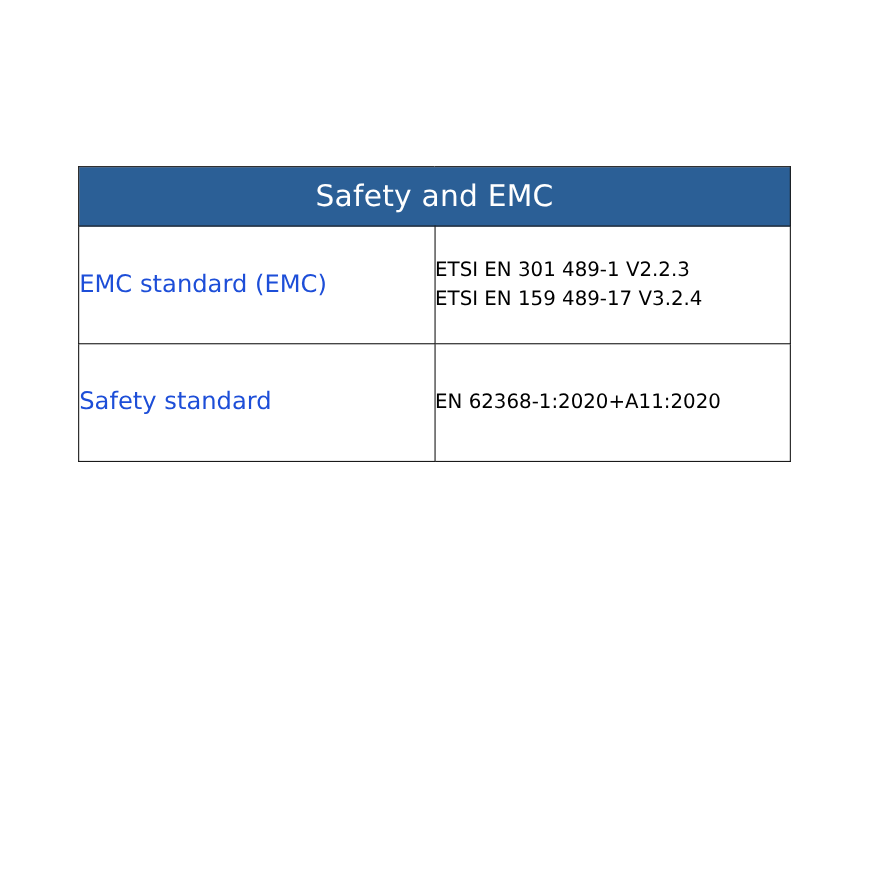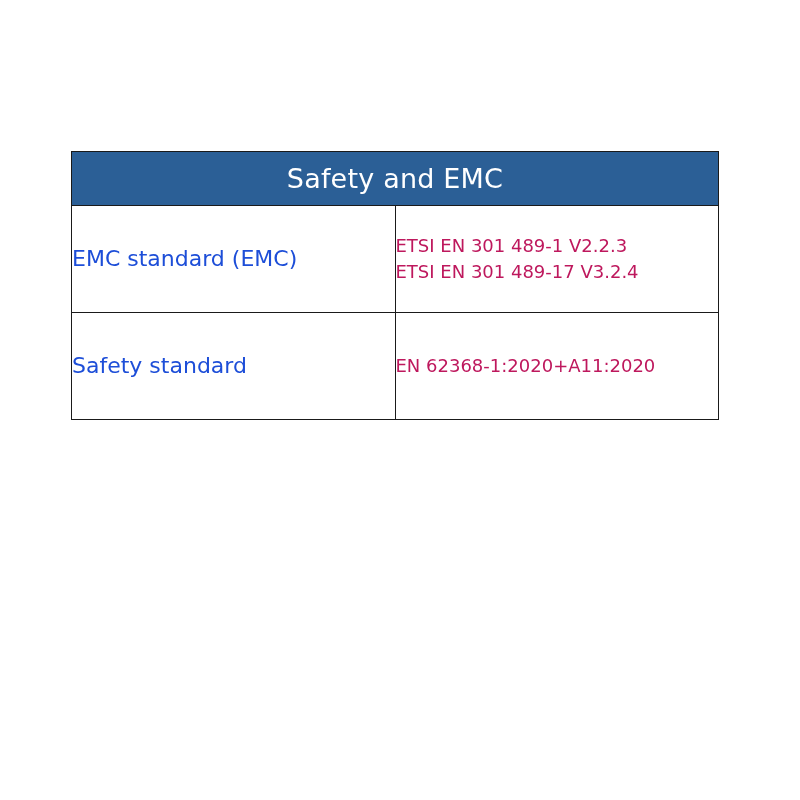--- a/index.html
+++ b/index.html
@@ -48,21 +48,21 @@
     width: 327px;
     padding: 10px 0 10px 22px;
     font-size: 22px;
     color: #1d4ed8;
     line-height: 1.25;
   }
 
   .value-cell {
     padding: 10px 0 10px 24px;
     font-size: 18px;
-    color: #be185d;
+    color: #000000;
     line-height: 1.45;
   }
 
   .value-line {
     display: block;
     white-space: nowrap;
   }
 
   .row-tall { height: 107px; }
   .row-std  { height: 107px; }
@@ -75,21 +75,21 @@
   <table class="spec-table">
     <tbody>
         <tr>
       <th class="table-title" colspan="2">Safety and EMC</th>
     </tr>
 
     <tr class="row-tall">
       <td class="label-cell">EMC standard (EMC)</td>
       <td class="value-cell">
         <span class="value-line">ETSI EN 301 489-1 V2.2.3</span>
-        <span class="value-line">ETSI EN 301 489-17 V3.2.4</span>
+        <span class="value-line">ETSI EN 159 489-17 V3.2.4</span>
       </td>
     </tr>
 
     <tr class="row-std">
       <td class="label-cell">Safety standard</td>
       <td class="value-cell">
         <span class="value-line">EN 62368-1:2020+A11:2020</span>
       </td>
     </tr>
 

